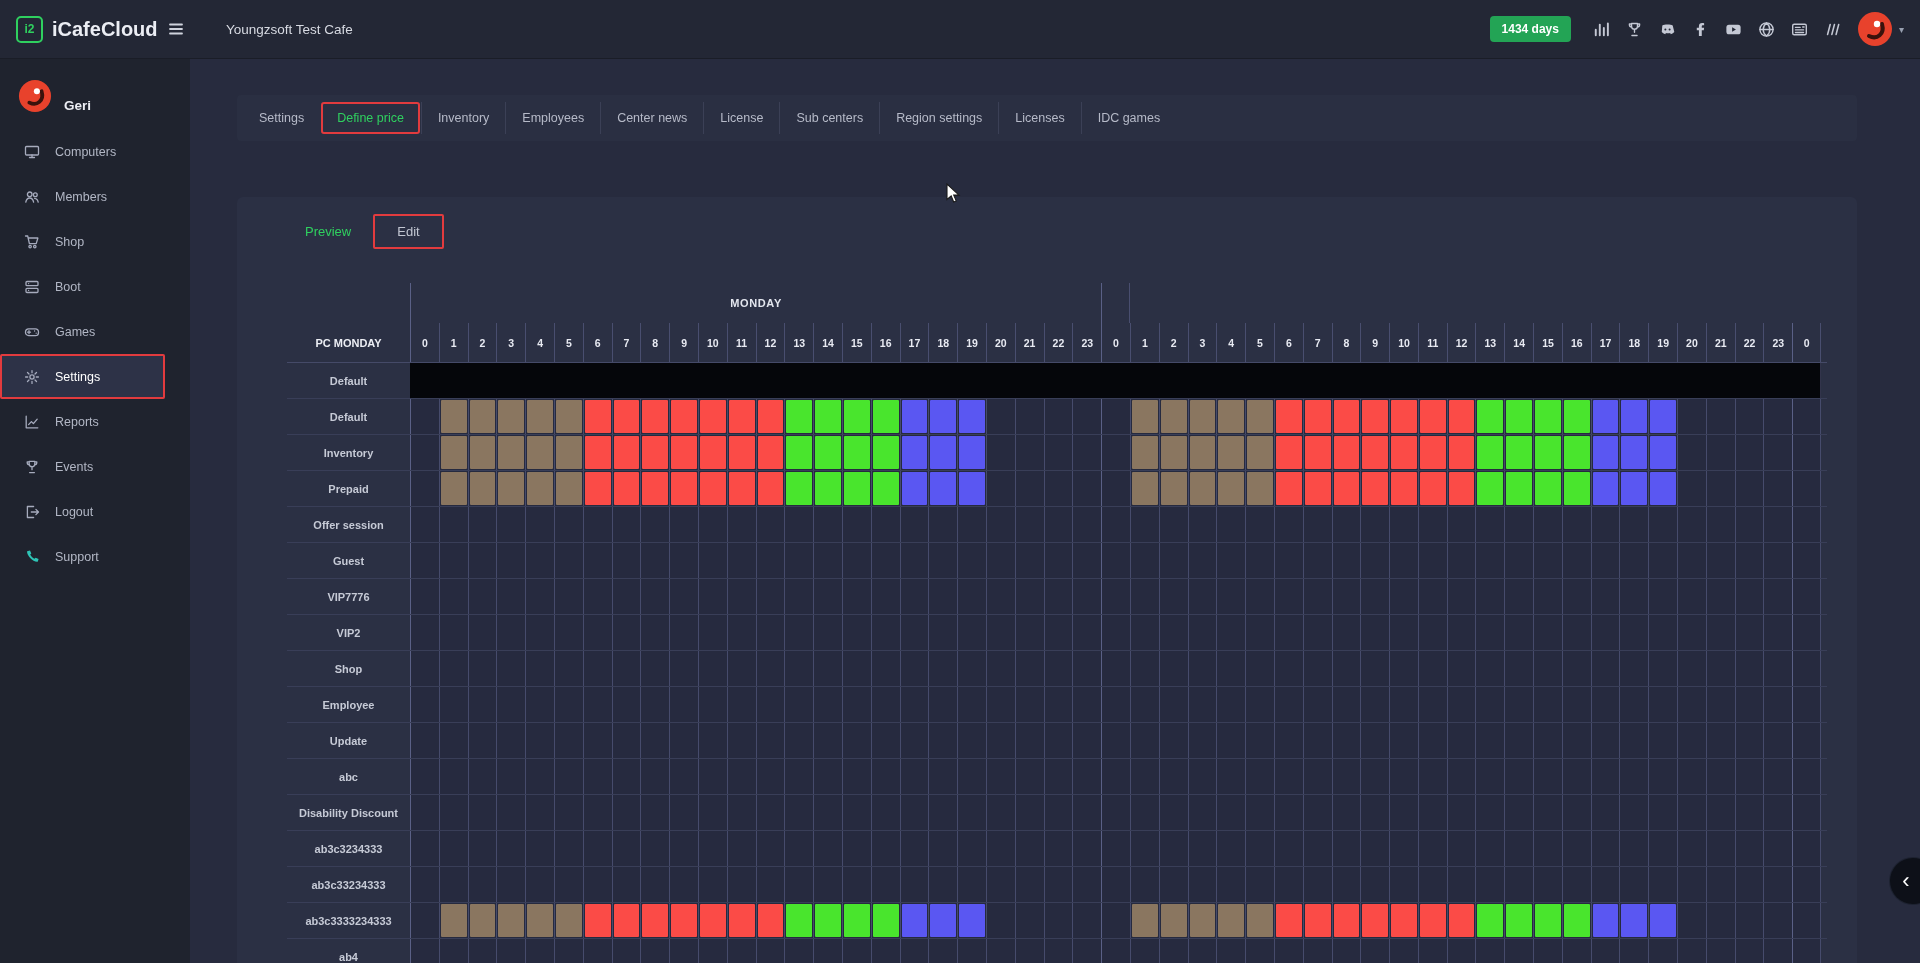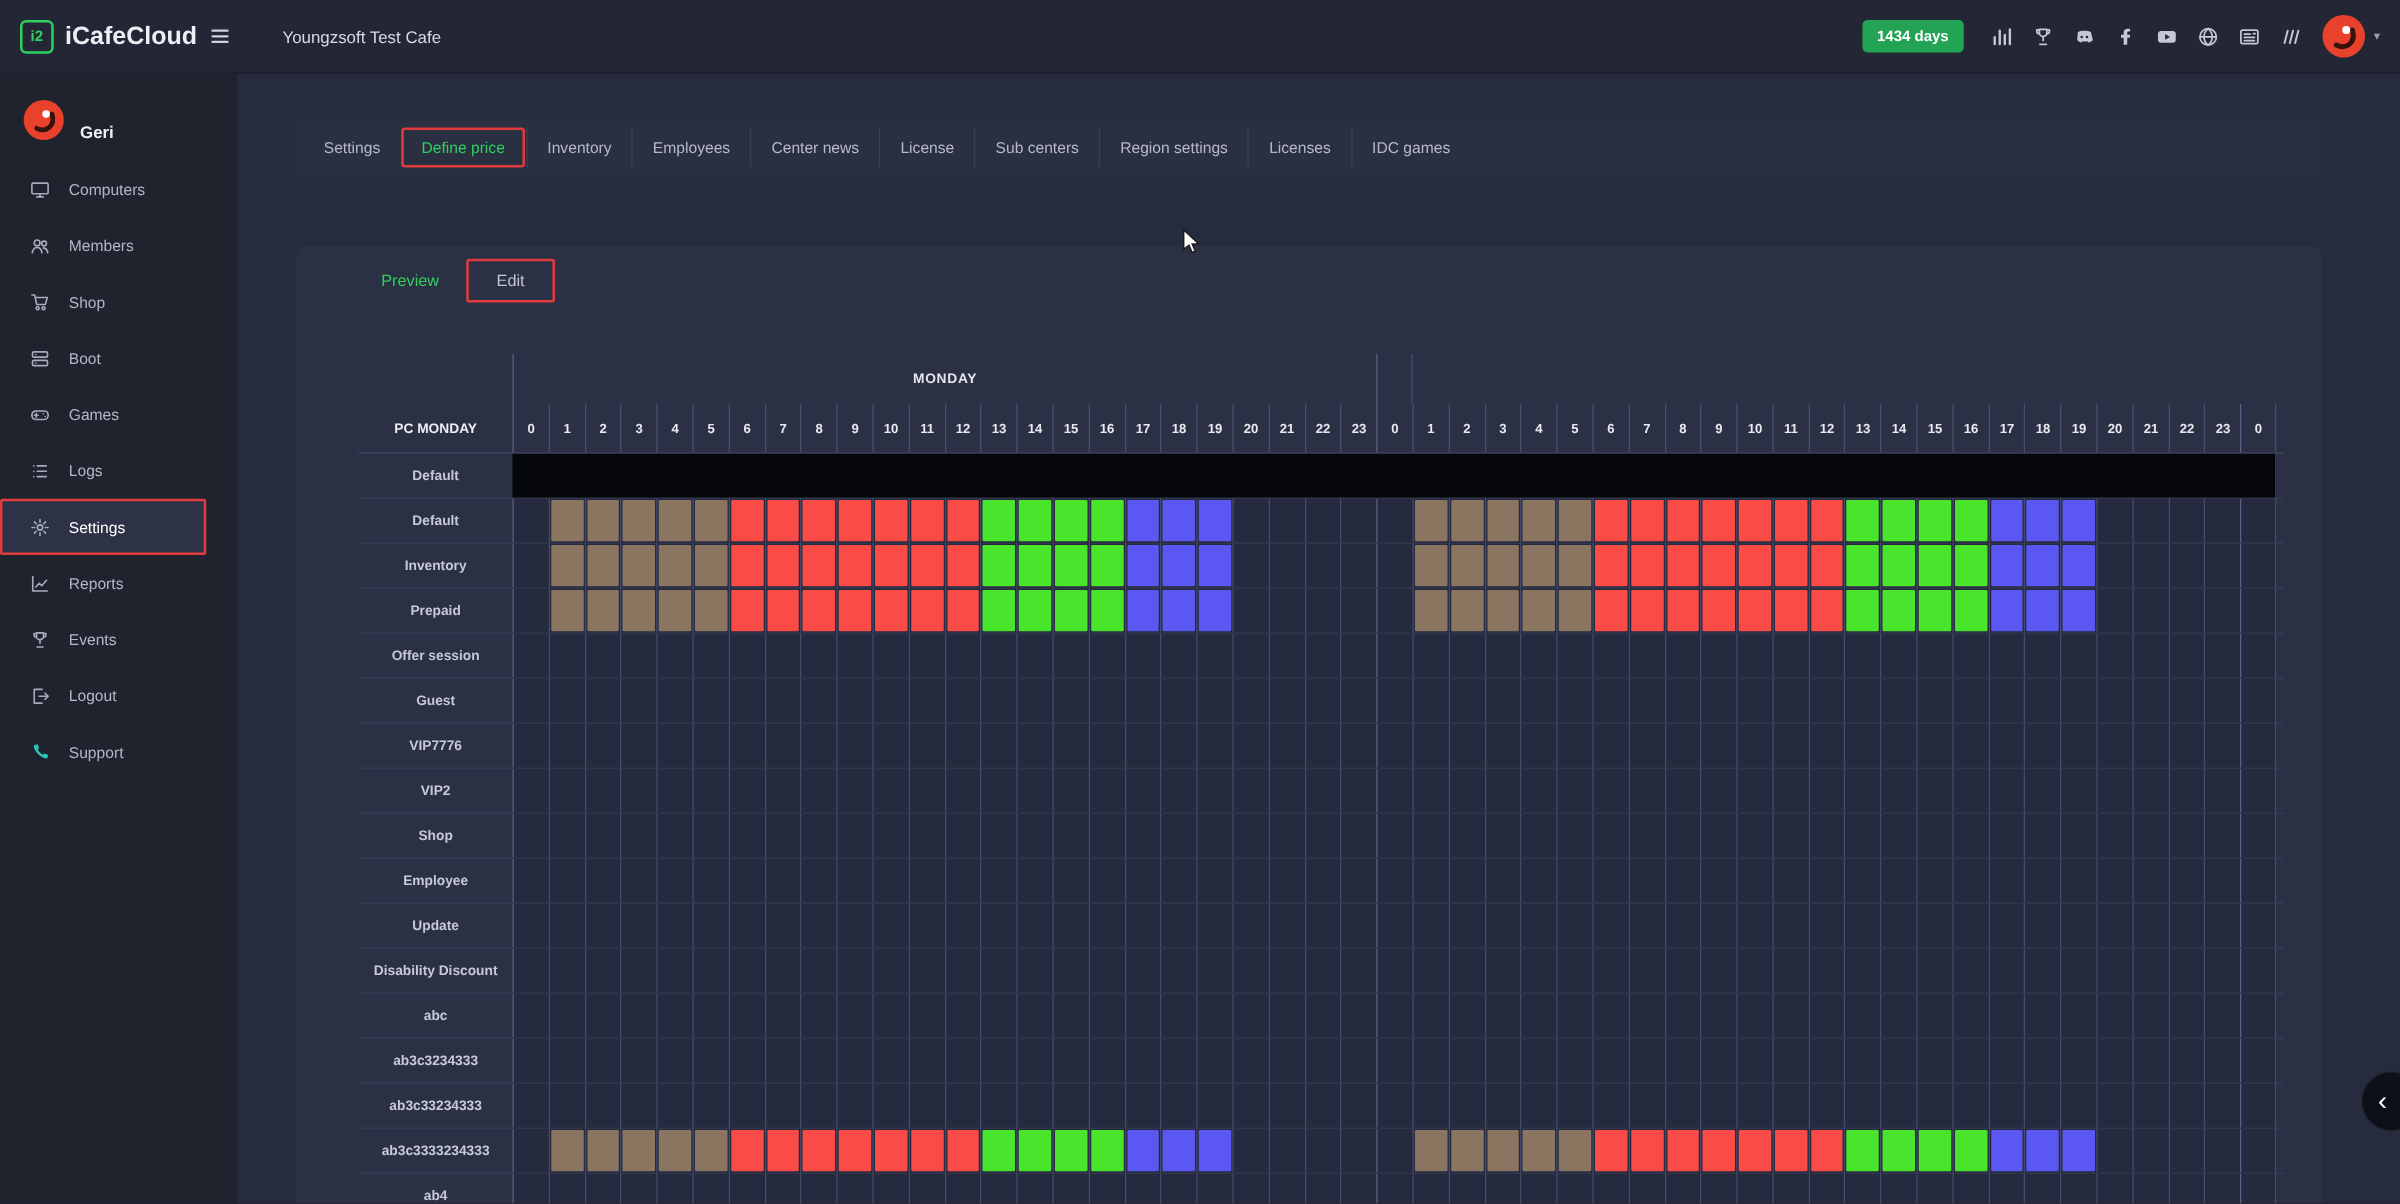--- a/index.html
+++ b/index.html
@@ -40,21 +40,21 @@
   .nav-item.accent .ic{color:#2ec4b6}
   
   .main{position:absolute;top:59px;left:190px;right:0;bottom:0;overflow:hidden;background:var(--page)}
   .tabsbar{position:absolute;left:47px;right:63px;top:36px;height:46px;background:#2a2f42;
     border-radius:4px;display:flex;align-items:center;padding:0 6px}
   .tab{padding:9px 16px;font-size:12.5px;color:var(--txt);white-space:nowrap;cursor:pointer}
   .tab + .tab{border-left:1px solid #3b4056}
   .tab.active{color:var(--green);border:2px solid var(--redbox);border-radius:3px;padding:7px 14px;margin:0 1px}
   .card{position:absolute;left:47px;right:63px;top:138px;height:1100px;background:var(--card);
     border-radius:6px;padding:10px 0 0 50px}
-  .subtabs{display:flex;align-items:flex-start;height:42px;gap:4px}
+  .subtabs{display:flex;align-items:flex-end;height:42px;gap:4px}
   .subtab{padding:10px 18px;font-size:13px;color:#c2c6d2;cursor:pointer}
   .subtab.active{color:var(--green)}
   .subtab.boxed{border:2px solid var(--redbox);border-radius:2px;padding:8px 22px}
   
   .schedule{margin-top:34px;width:1540px}
   .trow{display:flex}
   .trow > :last-child{border-right:1px solid var(--gl)}
   .tlabel{width:123px;flex:none;display:flex;align-items:center;justify-content:center;
     font-size:11px;font-weight:700;color:#c6cad6;text-align:center;padding:0 4px}
   .thead-days{height:40px}
@@ -203,28 +203,20 @@
           <span>Boot</span>
         </div>
         <div class="nav-item">
           <span class="ic">
             <svg width="16" height="16" viewBox="0 0 16 16" fill="none" stroke="currentColor" stroke-width="1.3" stroke-linecap="round" stroke-linejoin="round">
               <rect x="1.5" y="4.8" width="13" height="6.8" rx="3.2"></rect>
               <path d="M5 6.7v3M3.5 8.2h3M10.6 7h.01M12.2 9.2h.01"></path>
             </svg>
           </span>
           <span>Games</span>
-        </div>
-        <div class="nav-item">
-          <span class="ic">
-            <svg width="16" height="16" viewBox="0 0 16 16" fill="none" stroke="currentColor" stroke-width="1.3" stroke-linecap="round" stroke-linejoin="round">
-              <path d="M3 3.7h.01M3 8h.01M3 12.3h.01M5.8 3.7H13M5.8 8H13M5.8 12.3H13"></path>
-            </svg>
-          </span>
-          <span>Logs</span>
         </div>
         <div class="nav-item active boxed">
           <span class="ic">
             <svg width="16" height="16" viewBox="0 0 16 16" fill="none" stroke="currentColor" stroke-width="1.3" stroke-linecap="round" stroke-linejoin="round">
               <circle cx="8" cy="8" r="2.1"></circle>
               <path d="M8 1.6v2.1M8 12.3v2.1M1.6 8h2.1M12.3 8h2.1M3.5 3.5L5 5M11 11l1.5 1.5M12.5 3.5L11 5M5 11l-1.5 1.5"></path>
             </svg>
           </span>
           <span>Settings</span>
         </div>
@@ -1087,73 +1079,73 @@
             <div class="tcell bcell"></div>
             <div class="tcell bcell"></div>
             <div class="tcell bcell"></div>
             <div class="tcell bcell"></div>
             <div class="tcell bcell"></div>
             <div class="tcell bcell"></div>
             <div class="tcell bcell"></div>
             <div class="tcell bcell day-b"></div>
           </div>
           <div class="trow body">
+            <div class="tlabel">abc</div>
+            <div class="tcell bcell day-b"></div>
+            <div class="tcell bcell"></div>
+            <div class="tcell bcell"></div>
+            <div class="tcell bcell"></div>
+            <div class="tcell bcell"></div>
+            <div class="tcell bcell"></div>
+            <div class="tcell bcell"></div>
+            <div class="tcell bcell"></div>
+            <div class="tcell bcell"></div>
+            <div class="tcell bcell"></div>
+            <div class="tcell bcell"></div>
+            <div class="tcell bcell"></div>
+            <div class="tcell bcell"></div>
+            <div class="tcell bcell"></div>
+            <div class="tcell bcell"></div>
+            <div class="tcell bcell"></div>
+            <div class="tcell bcell"></div>
+            <div class="tcell bcell"></div>
+            <div class="tcell bcell"></div>
+            <div class="tcell bcell"></div>
+            <div class="tcell bcell"></div>
+            <div class="tcell bcell"></div>
+            <div class="tcell bcell"></div>
+            <div class="tcell bcell"></div>
+            <div class="tcell bcell day-b"></div>
+            <div class="tcell bcell"></div>
+            <div class="tcell bcell"></div>
+            <div class="tcell bcell"></div>
+            <div class="tcell bcell"></div>
+            <div class="tcell bcell"></div>
+            <div class="tcell bcell"></div>
+            <div class="tcell bcell"></div>
+            <div class="tcell bcell"></div>
+            <div class="tcell bcell"></div>
+            <div class="tcell bcell"></div>
+            <div class="tcell bcell"></div>
+            <div class="tcell bcell"></div>
+            <div class="tcell bcell"></div>
+            <div class="tcell bcell"></div>
+            <div class="tcell bcell"></div>
+            <div class="tcell bcell"></div>
+            <div class="tcell bcell"></div>
+            <div class="tcell bcell"></div>
+            <div class="tcell bcell"></div>
+            <div class="tcell bcell"></div>
+            <div class="tcell bcell"></div>
+            <div class="tcell bcell"></div>
+            <div class="tcell bcell"></div>
+            <div class="tcell bcell day-b"></div>
+          </div>
+          <div class="trow body">
             <div class="tlabel">Disability Discount</div>
-            <div class="tcell bcell day-b"></div>
-            <div class="tcell bcell"></div>
-            <div class="tcell bcell"></div>
-            <div class="tcell bcell"></div>
-            <div class="tcell bcell"></div>
-            <div class="tcell bcell"></div>
-            <div class="tcell bcell"></div>
-            <div class="tcell bcell"></div>
-            <div class="tcell bcell"></div>
-            <div class="tcell bcell"></div>
-            <div class="tcell bcell"></div>
-            <div class="tcell bcell"></div>
-            <div class="tcell bcell"></div>
-            <div class="tcell bcell"></div>
-            <div class="tcell bcell"></div>
-            <div class="tcell bcell"></div>
-            <div class="tcell bcell"></div>
-            <div class="tcell bcell"></div>
-            <div class="tcell bcell"></div>
-            <div class="tcell bcell"></div>
-            <div class="tcell bcell"></div>
-            <div class="tcell bcell"></div>
-            <div class="tcell bcell"></div>
-            <div class="tcell bcell"></div>
-            <div class="tcell bcell day-b"></div>
-            <div class="tcell bcell"></div>
-            <div class="tcell bcell"></div>
-            <div class="tcell bcell"></div>
-            <div class="tcell bcell"></div>
-            <div class="tcell bcell"></div>
-            <div class="tcell bcell"></div>
-            <div class="tcell bcell"></div>
-            <div class="tcell bcell"></div>
-            <div class="tcell bcell"></div>
-            <div class="tcell bcell"></div>
-            <div class="tcell bcell"></div>
-            <div class="tcell bcell"></div>
-            <div class="tcell bcell"></div>
-            <div class="tcell bcell"></div>
-            <div class="tcell bcell"></div>
-            <div class="tcell bcell"></div>
-            <div class="tcell bcell"></div>
-            <div class="tcell bcell"></div>
-            <div class="tcell bcell"></div>
-            <div class="tcell bcell"></div>
-            <div class="tcell bcell"></div>
-            <div class="tcell bcell"></div>
-            <div class="tcell bcell"></div>
-            <div class="tcell bcell day-b"></div>
-          </div>
-          <div class="trow body">
-            <div class="tlabel">abc</div>
             <div class="tcell bcell day-b"></div>
             <div class="tcell bcell"></div>
             <div class="tcell bcell"></div>
             <div class="tcell bcell"></div>
             <div class="tcell bcell"></div>
             <div class="tcell bcell"></div>
             <div class="tcell bcell"></div>
             <div class="tcell bcell"></div>
             <div class="tcell bcell"></div>
             <div class="tcell bcell"></div>

